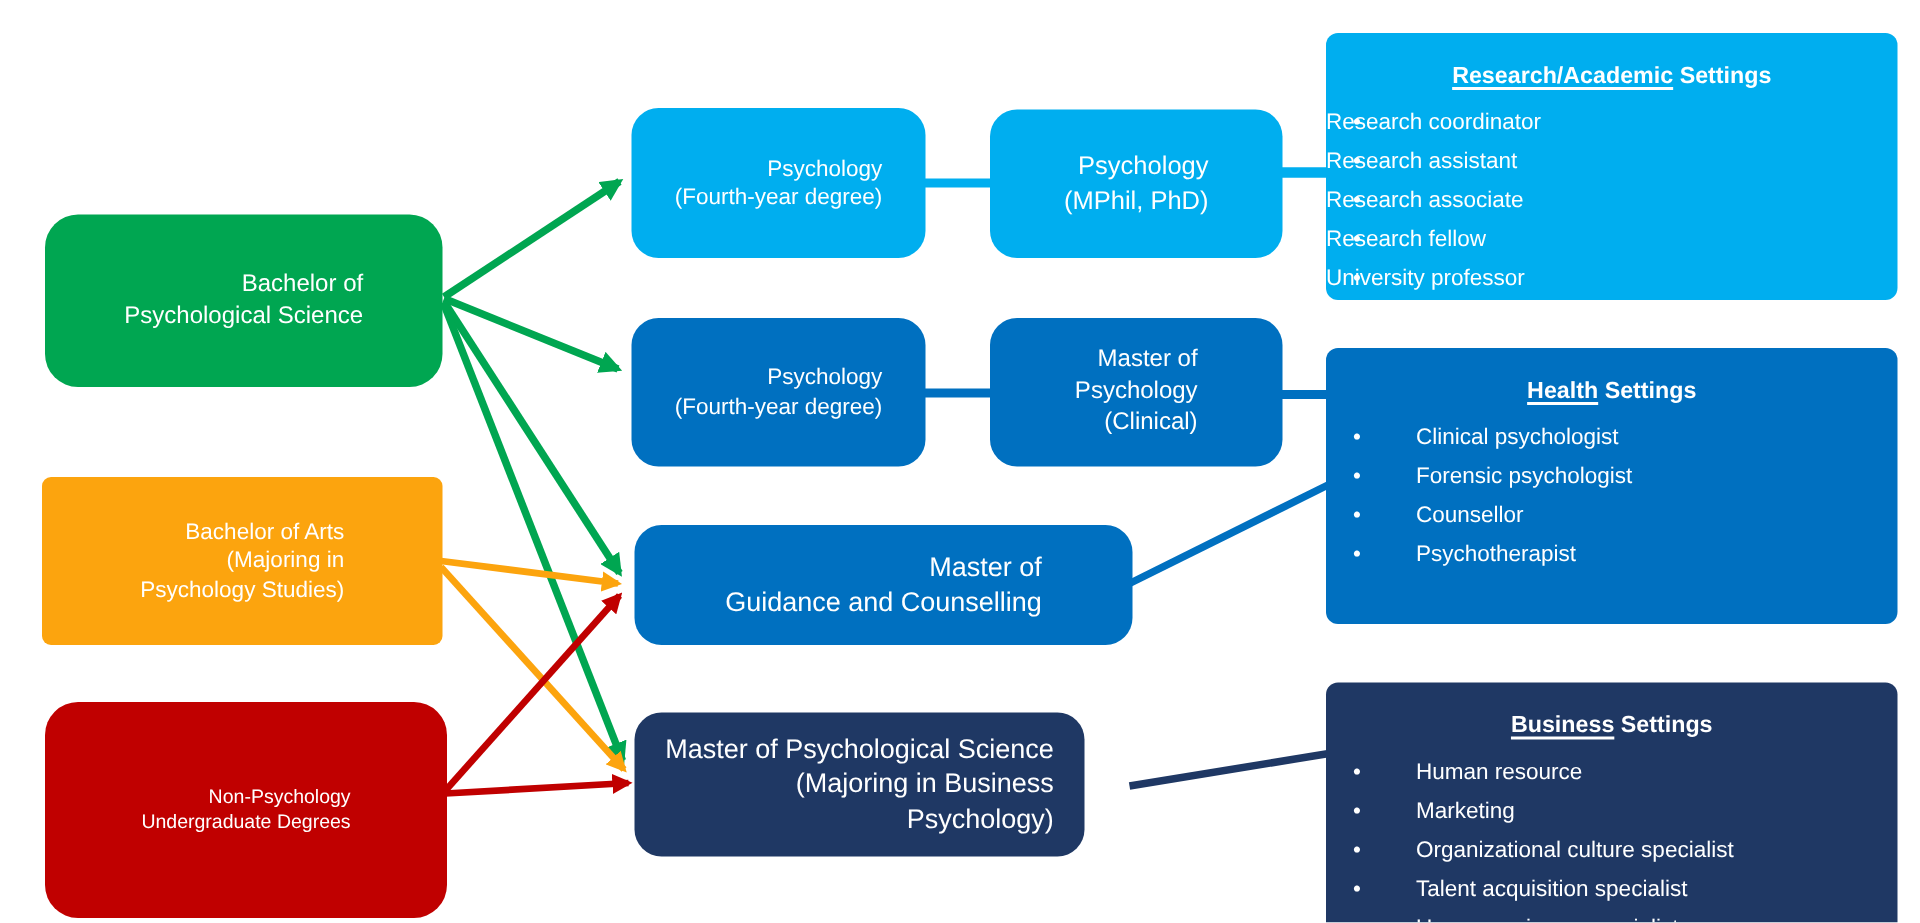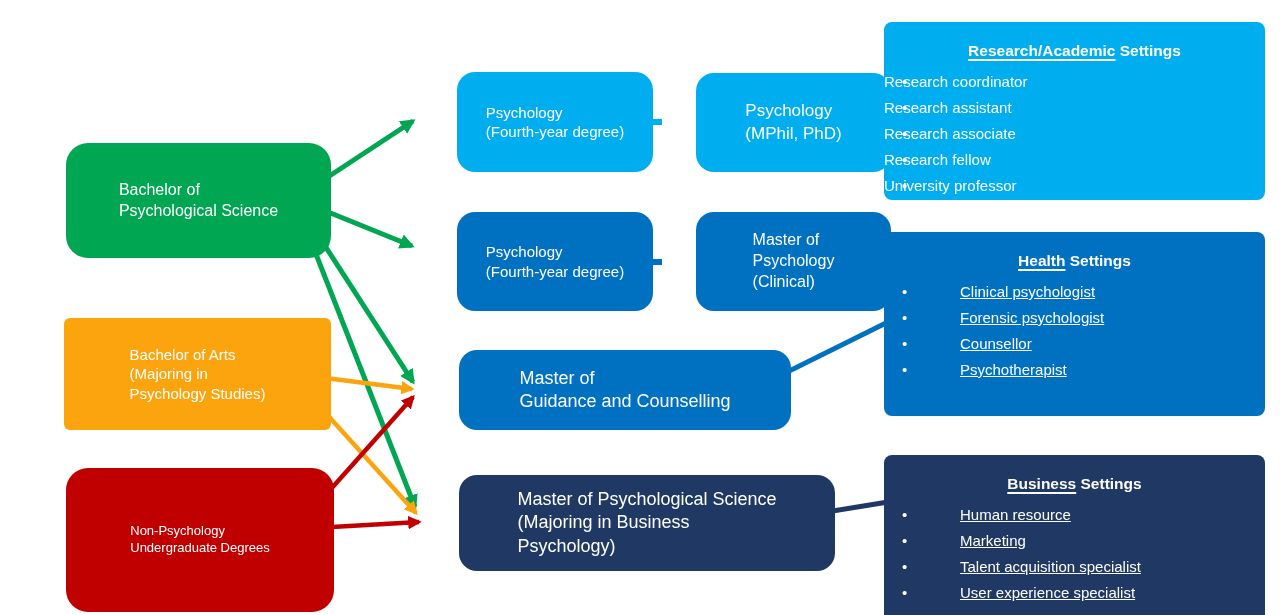--- a/index.html
+++ b/index.html
@@ -6,51 +6,51 @@
   #canvas {
     position:relative; width:1280px; height:615px;
     background:#ffffff; overflow:hidden;
     font-family:"Liberation Sans", sans-serif;
   }
   #edge-layer { position:absolute; left:0; top:0; width:1280px; height:615px; z-index:1; }
 
   .node {
     position:absolute; z-index:2;
     display:flex; align-items:center; justify-content:center;
-    text-align:left; color:#ffffff; white-space:pre-line;
-    line-height:1.3; box-sizing:border-box; padding:4px 20px;margin-left:36px;
+    text-align:right; color:#ffffff; white-space:pre-line;
+    line-height:1.3; box-sizing:border-box; padding:4px 20px;
   }
   
   #node-bachelor-psych   { left:30px;  top:143px; width:265px; height:115px; border-radius:22px; font-size:16px; }
   #node-bachelor-arts    { left:28px;  top:318px; width:267px; height:112px; border-radius:6px; font-size:15px; }
   #node-non-psych        { left:30px;  top:468px; width:268px; height:144px; border-radius:22px; font-size:13px; }
   
   #node-fourth-year-1    { left:421px; top:72px;  width:196px; height:100px; border-radius:18px; font-size:15px; }
   #node-mphil-phd        { left:660px; top:73px;  width:195px; height:99px;  border-radius:18px; font-size:17px; }
   #node-fourth-year-2    { left:421px; top:212px; width:196px; height:99px;  border-radius:18px; font-size:15px; }
   #node-clinical         { left:660px; top:212px; width:195px; height:99px;  border-radius:18px; font-size:16px; }
   #node-guidance         { left:423px; top:350px; width:332px; height:80px;  border-radius:18px; font-size:18px; }
-  #node-psych-science    { left:423px; top:475px; width:376px; height:96px;  border-radius:18px; font-size:18px; }
+  #node-psych-science    { left:423px; top:475px; width:300px; height:96px;  border-radius:18px; font-size:18px; }
 
   
   .settings-box {
     position:absolute; z-index:2; width:381px; box-sizing:border-box;
     border-radius:8px; color:#ffffff; padding-top:20px;
   }
   #set-research { left:884px; top:22px;  height:178px; }
   #set-health   { left:884px; top:216px; height:184px;margin-top:16px; }
   #set-business { left:884px; top:415px; height:178px; }
 
   .set-heading { text-align:center; font-weight:bold; font-size:15.5px; }
   .set-heading .u { text-decoration:underline; text-underline-offset:3px; text-decoration-thickness:2px; }
 
   .set-list { list-style:none; margin:9px 0 0 0; padding:0; font-size:15px; }
   .set-list li { position:relative; line-height:26px; text-align:left; }
   .list-tight li { }
-  .list-wide  li { padding-left:76px;text-decoration:underline; }
+  .list-wide  li { padding-left:60px; }
   .set-list li::before { content:"\2022"; position:absolute; left:18px; }
 </style>
 </head>
 <body>
 
 <div id="canvas">
 
   <svg id="edge-layer" viewBox="0 0 1280 615">
     <defs>
       <marker id="arrow-green" viewBox="0 0 10 10" refX="8" refY="5" markerWidth="3" markerHeight="3" orient="auto-start-reverse">
@@ -141,18 +141,19 @@
   </div>
 
   <div class="settings-box" id="set-business" style="background: rgb(31, 56, 100); margin-top: 40px;">
     <div class="set-heading">
       <span class="u">Business</span>
       <span>Settings</span>
     </div>
     <ul class="set-list list-wide">
         <li>Human resource</li>
         <li>Marketing</li>
+        <li>Organizational culture specialist</li>
         <li>Talent acquisition specialist</li>
         <li>User experience specialist</li>
       </ul>
   </div>
 
 </div>
 
 </body></html>

